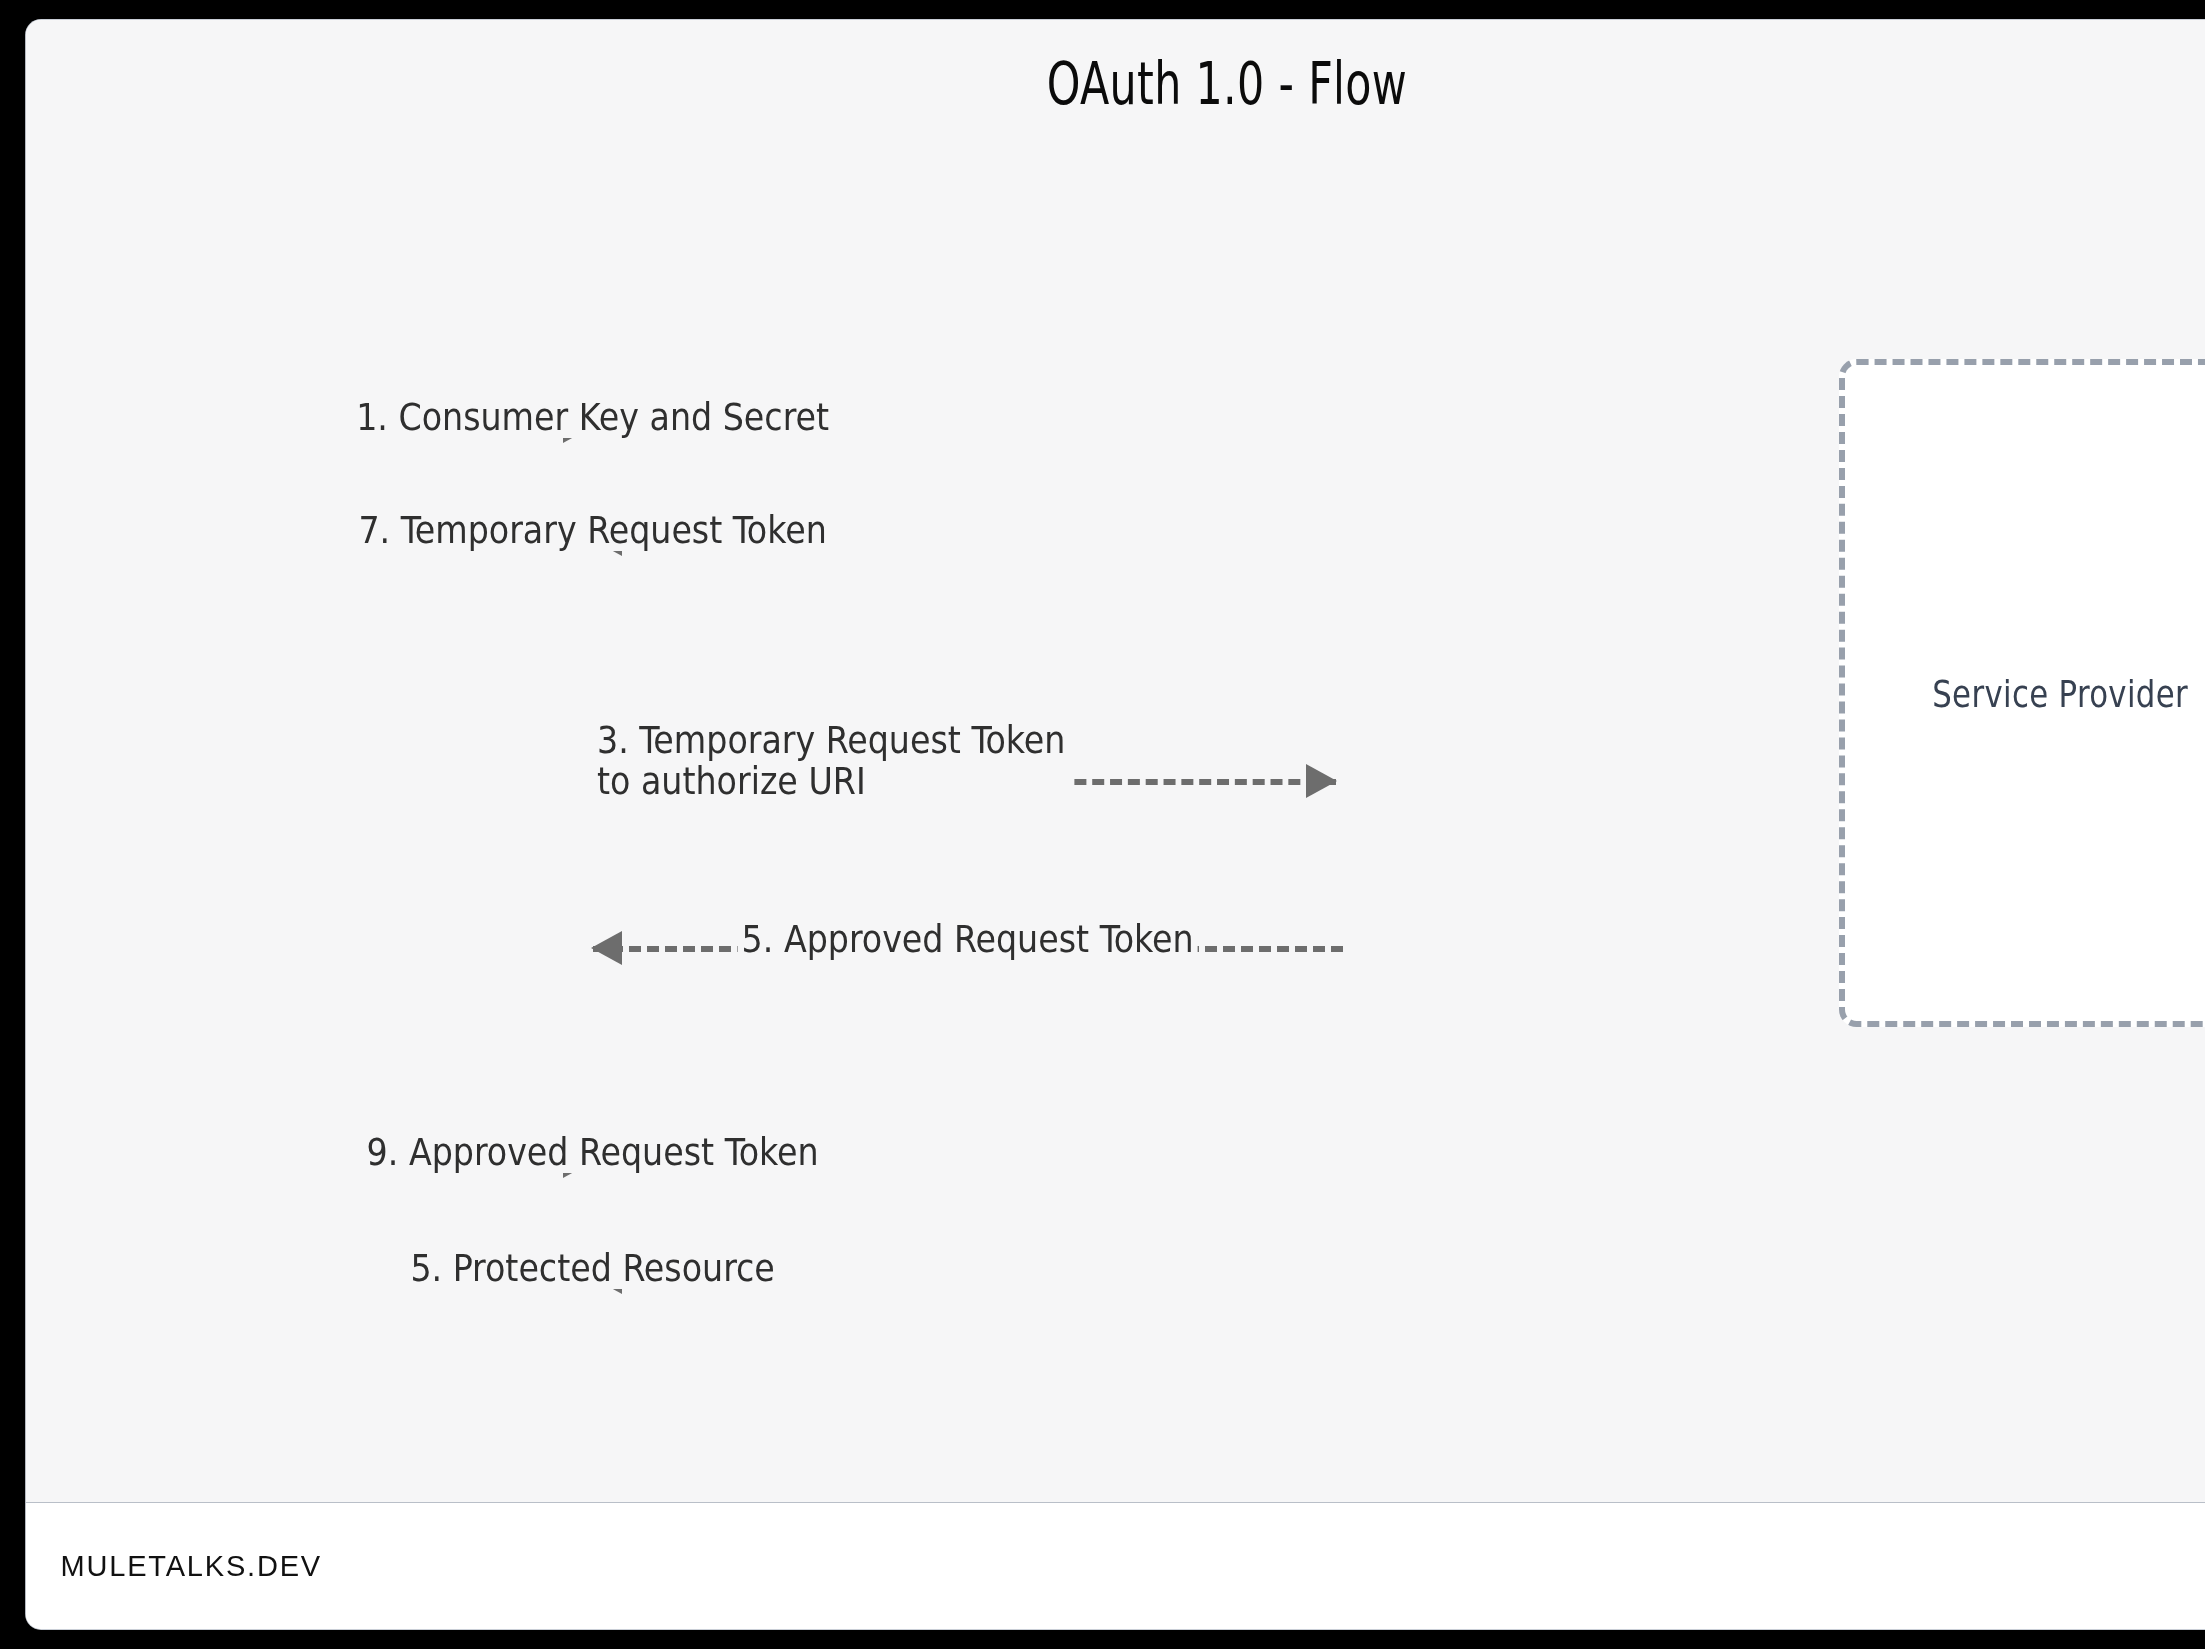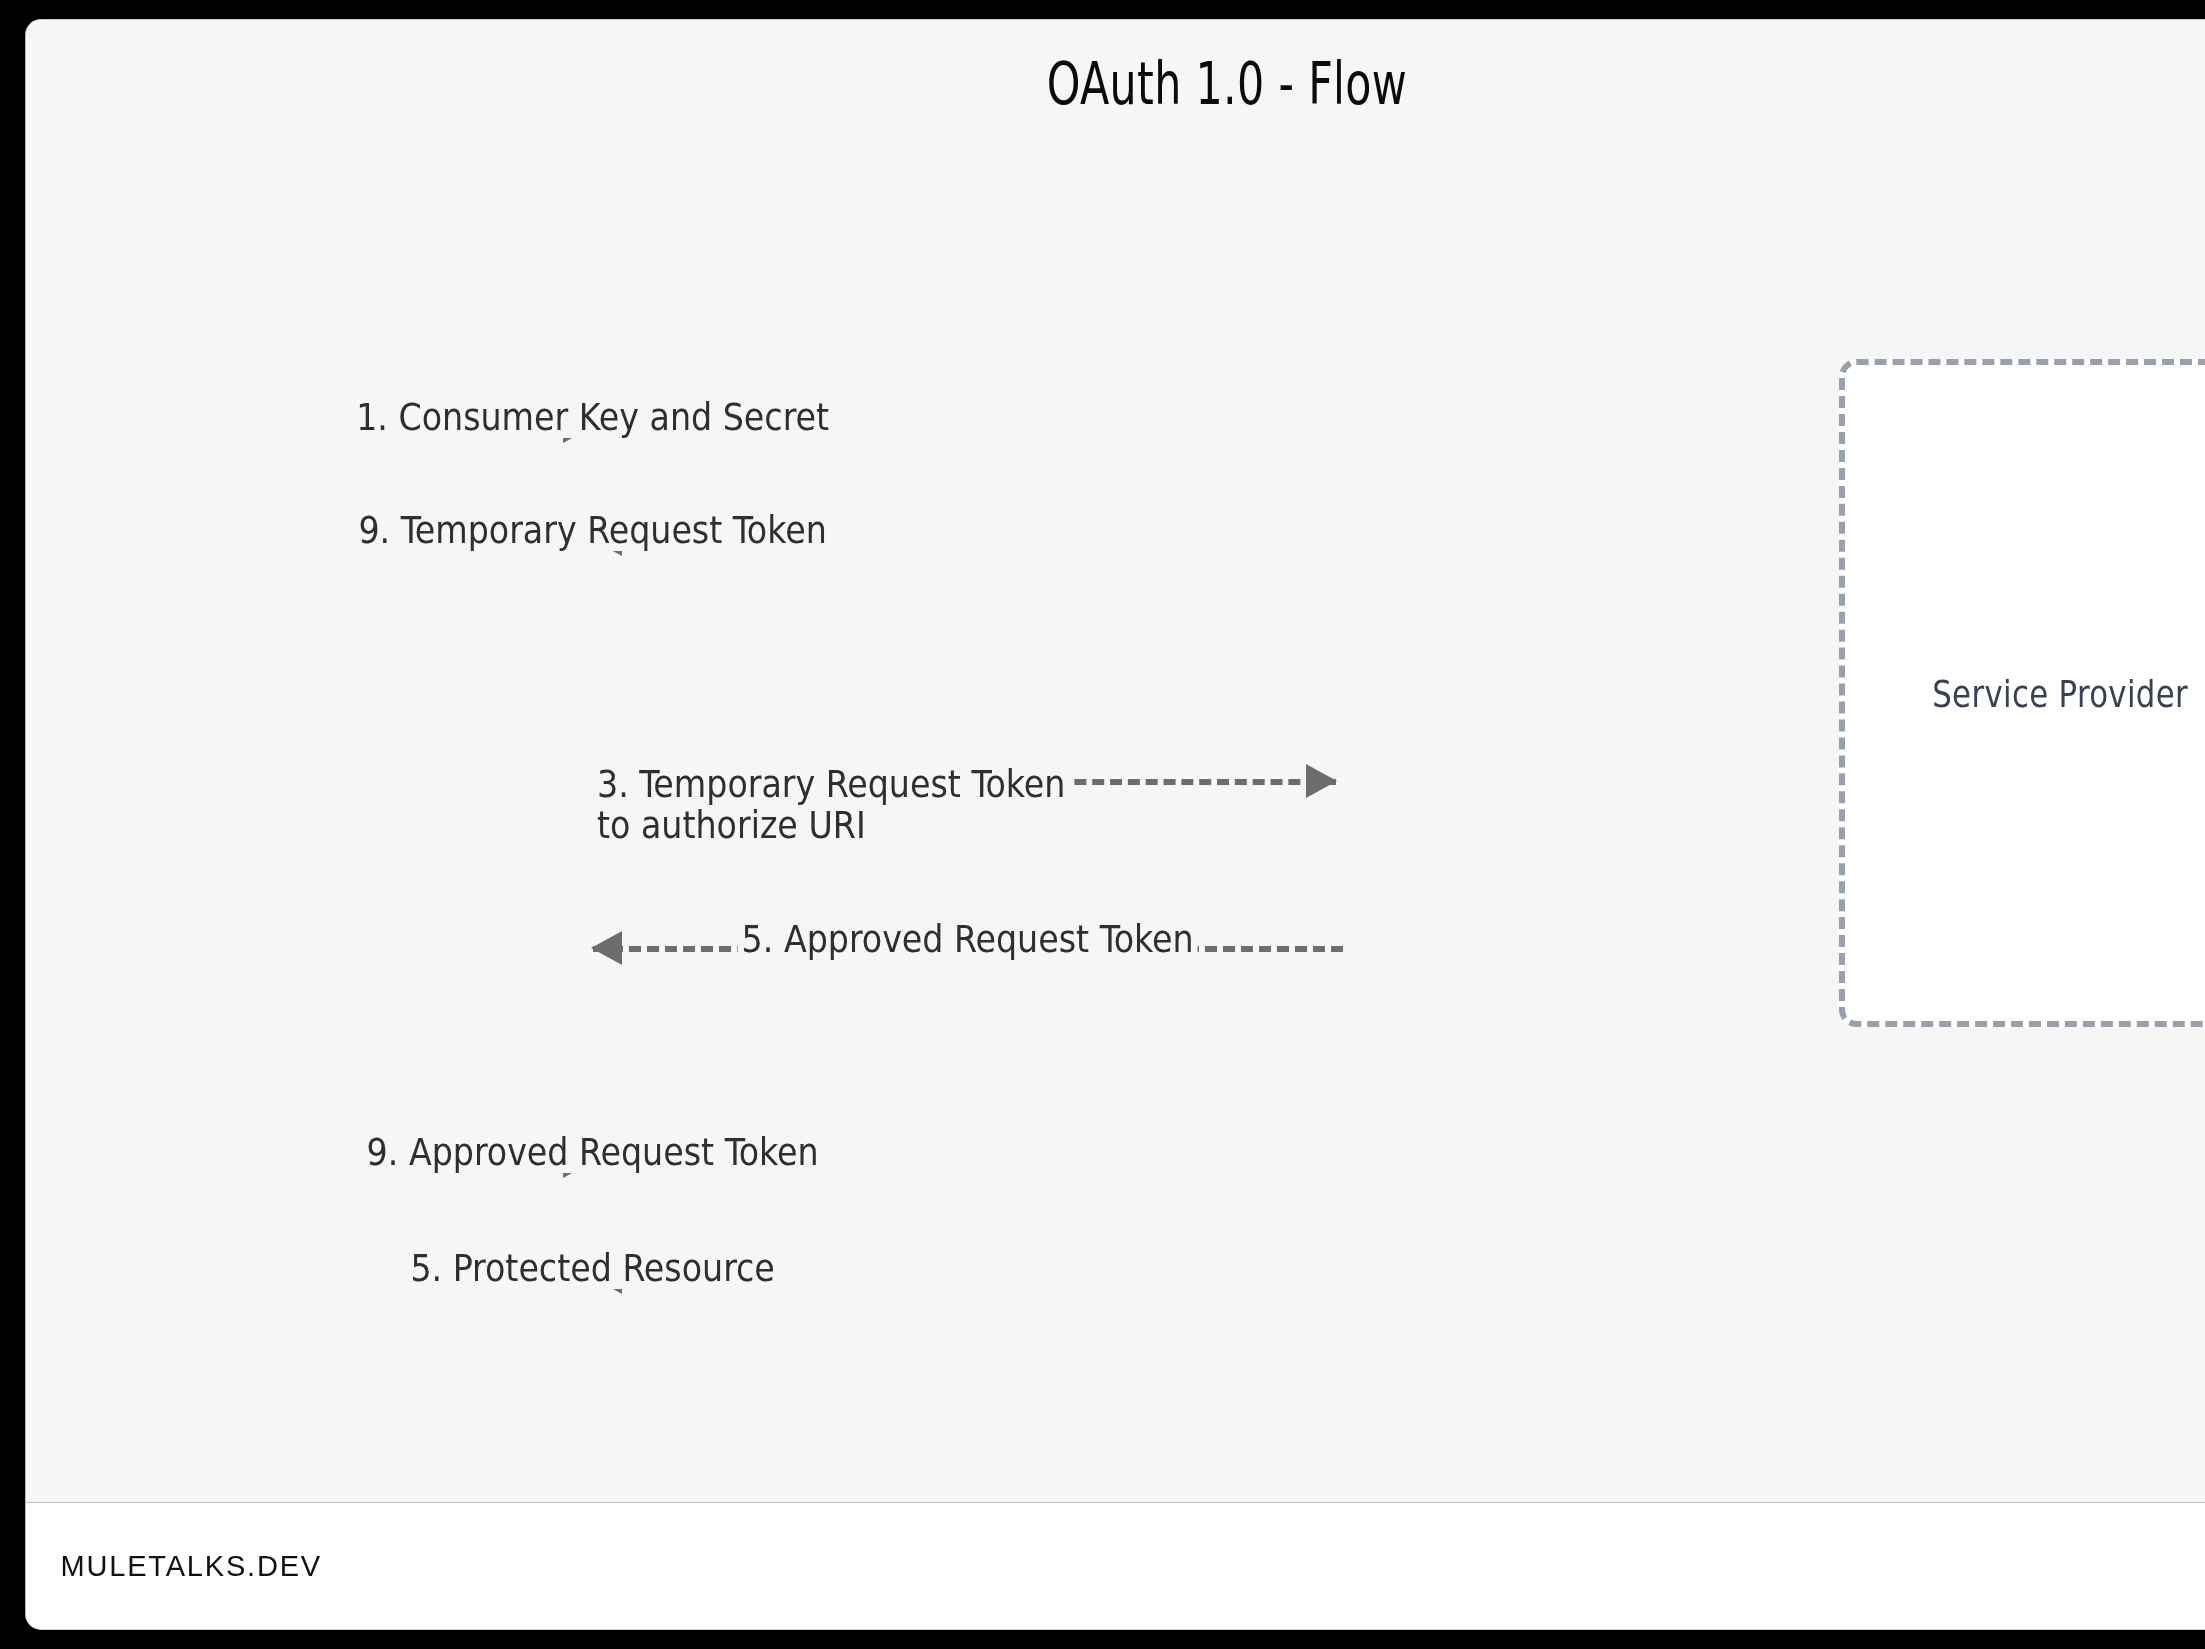--- a/index.html
+++ b/index.html
@@ -143,21 +143,20 @@
     color: #2f2f2f;
     white-space: nowrap;
     text-align: left;
   }
   .flow .flow-label.two-line {
     top: -62px;
     white-space: pre-line;
     text-align: left;
     left: 0;
     transform: none;
-    margin-top: 44px;
   }
 
   #flow-1 { left: 567px; right: 1959px; top: 407px; }
   #flow-2 { left: 567px; right: 1959px; top: 520px; }
   #flow-3 { left: 567px; width: 743px; top: 762px; }
   #flow-4 { left: 567px; width: 750px; top: 929px; }
   #flow-5 { left: 567px; right: 1959px; top: 1142px; }
   #flow-6 { left: 567px; right: 1959px; top: 1258px; }
 
   
@@ -196,21 +195,21 @@
 
       <div class="flow to-right" id="flow-1">
         <div class="line"></div>
         <div class="head"></div>
         <div class="flow-label">1. Consumer Key and Secret</div>
       </div>
 
       <div class="flow to-left" id="flow-2">
         <div class="line"></div>
         <div class="head"></div>
-        <div class="flow-label">9. Temporary Request Token</div>
+        <div class="flow-label">7. Temporary Request Token</div>
       </div>
 
       <div class="flow to-right" id="flow-3">
         <div class="line"></div>
         <div class="head"></div>
         <div class="flow-label two-line">3. Temporary Request Token
 to authorize URI</div>
       </div>
 
       <div class="flow to-left" id="flow-4">

